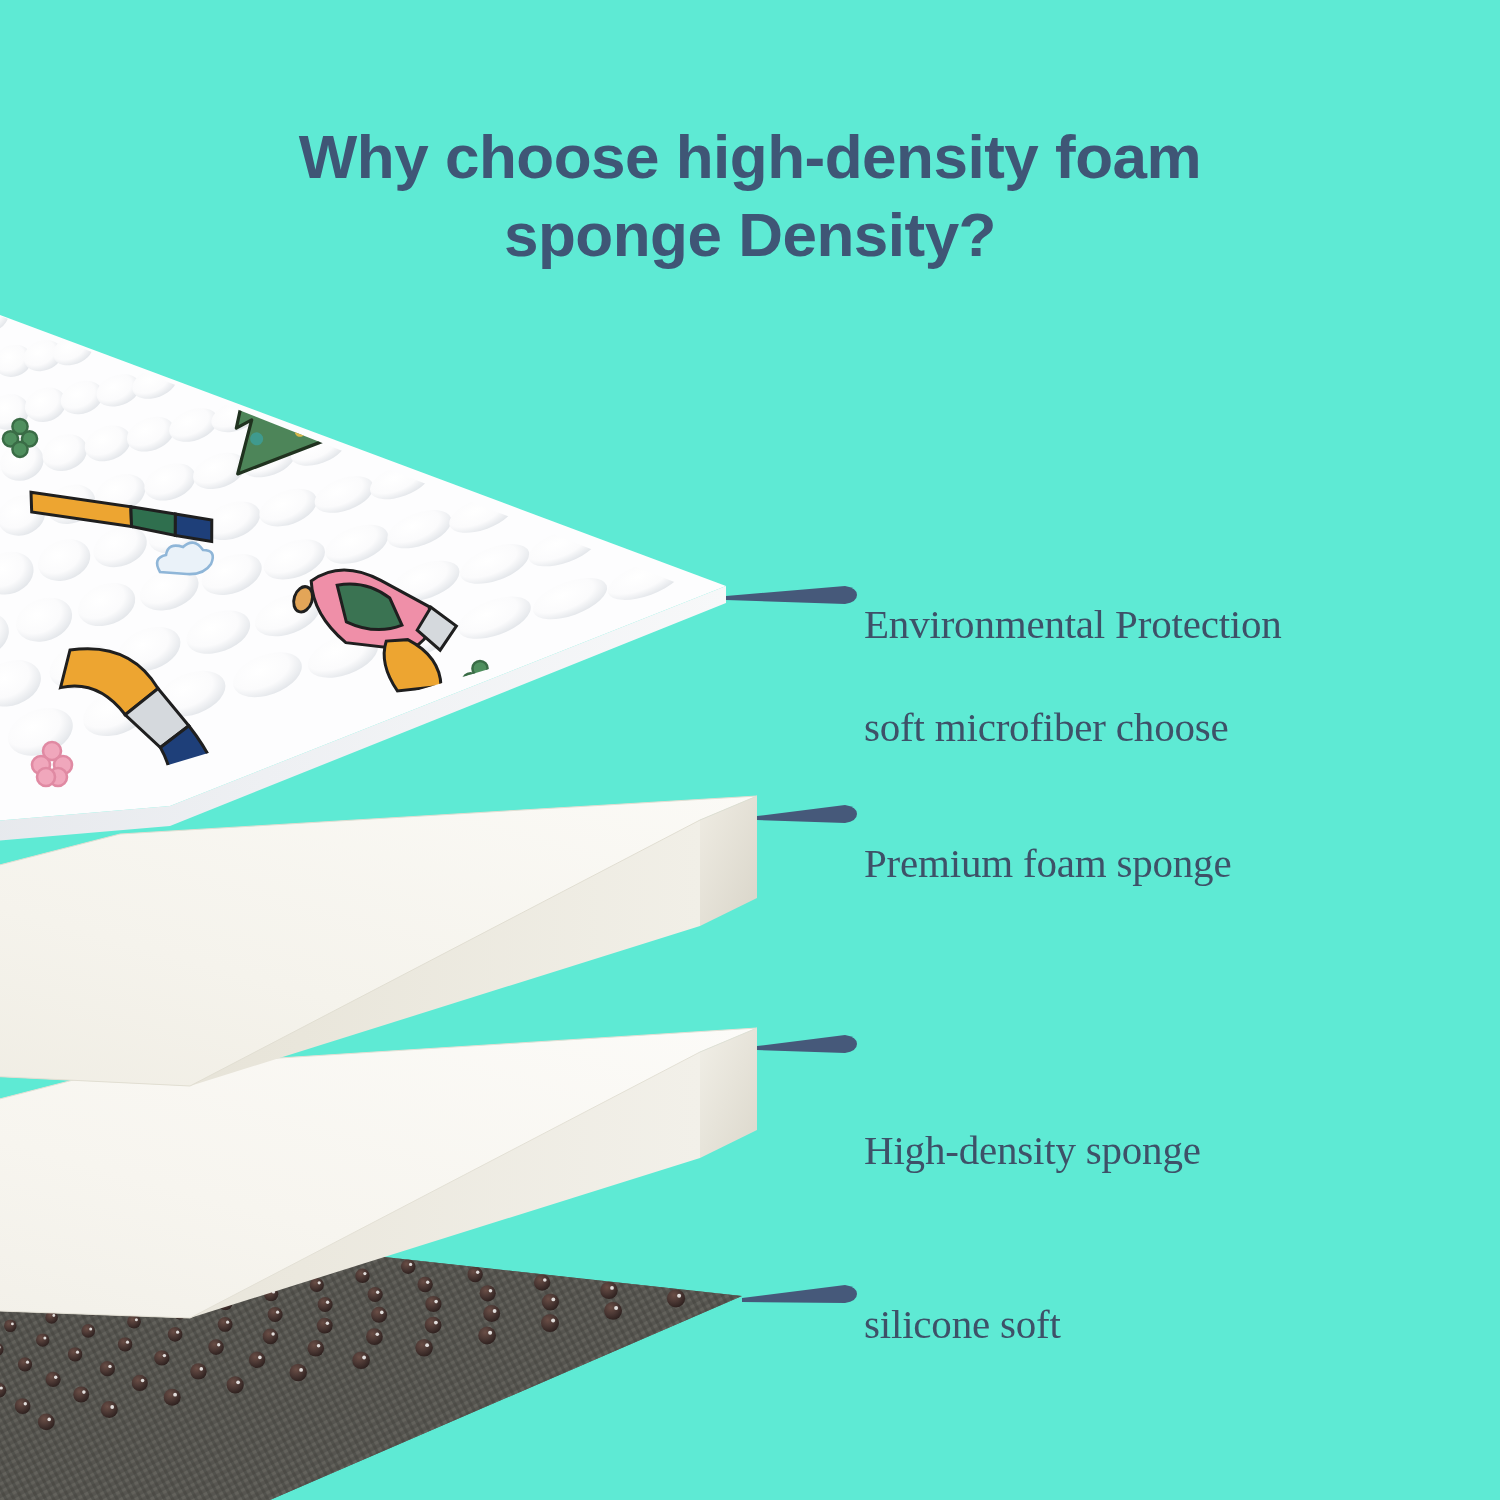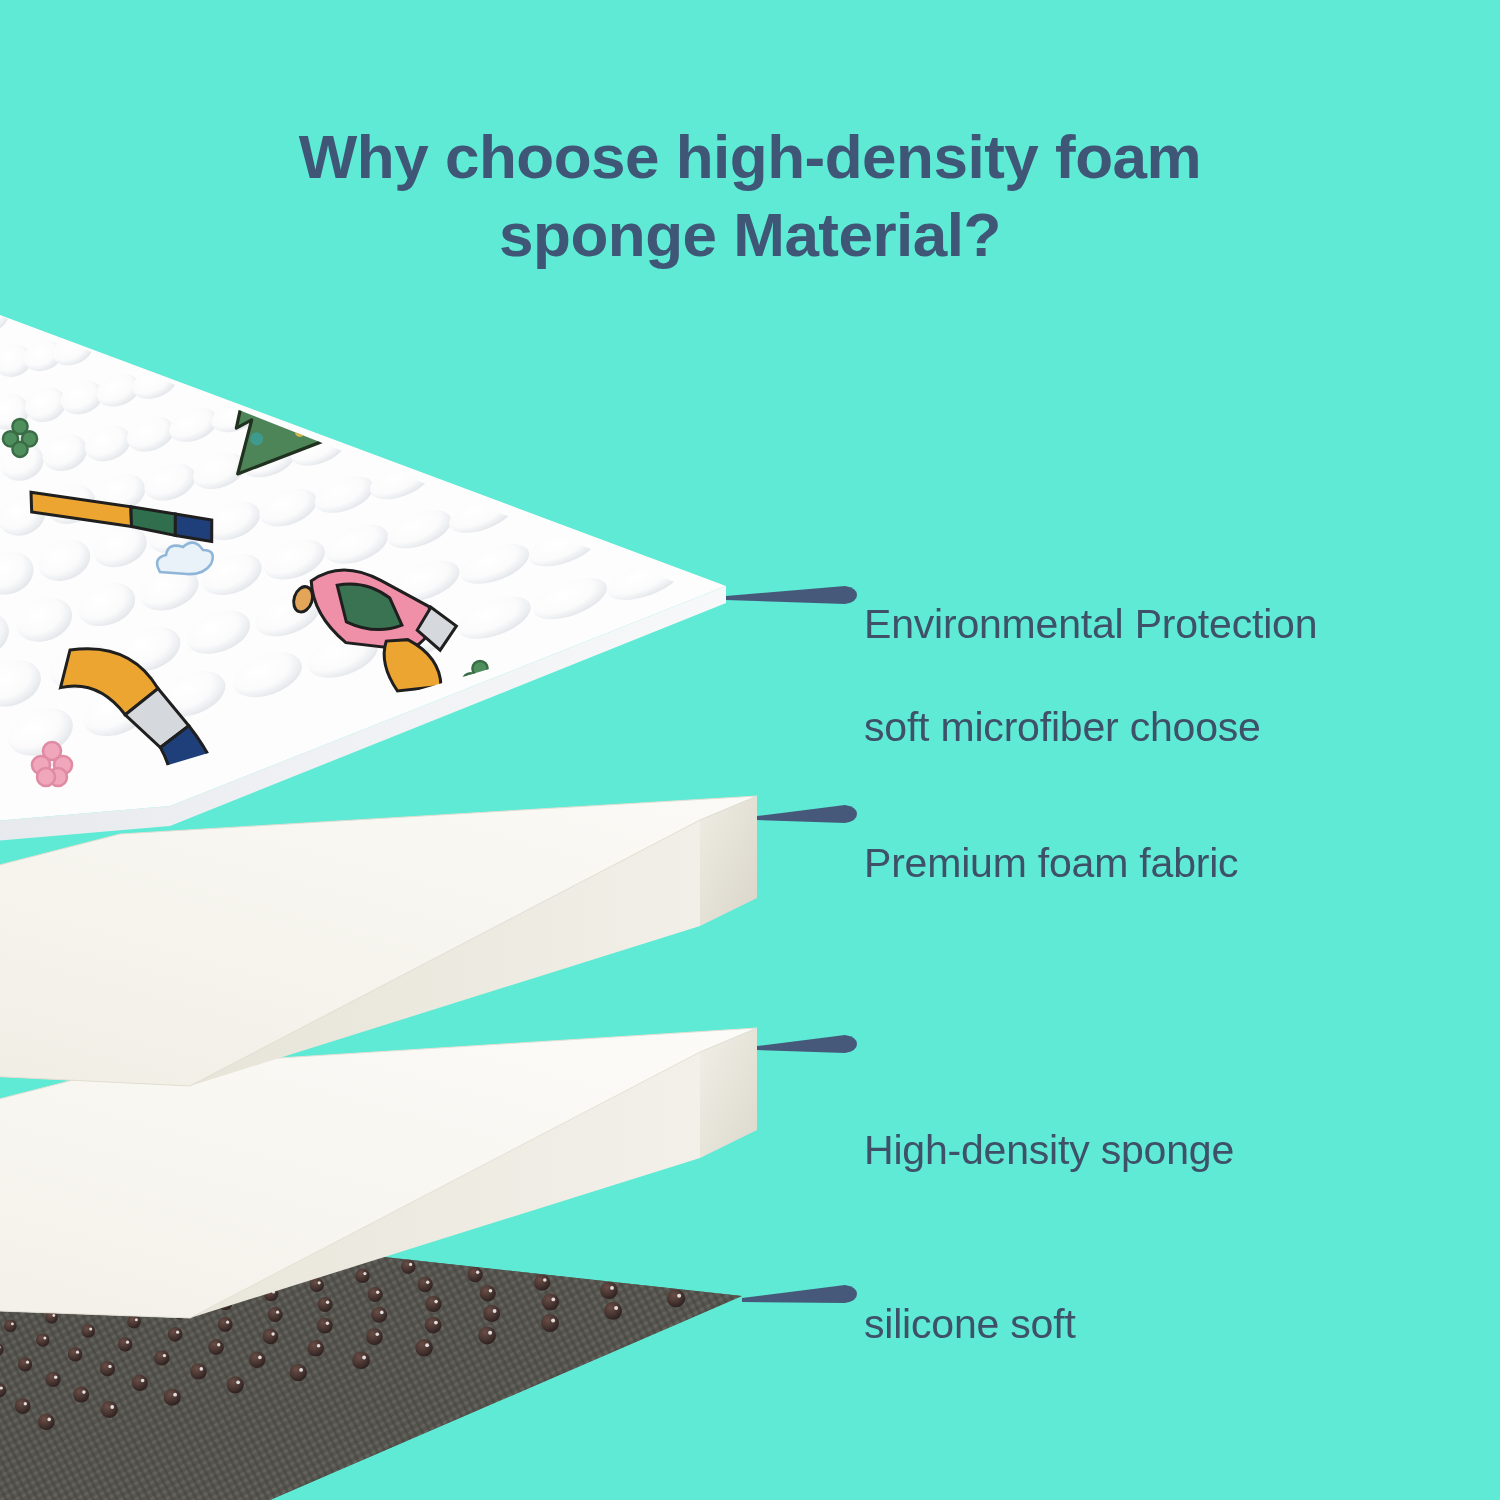--- a/index.html
+++ b/index.html
@@ -39,21 +39,21 @@
     top: 0;
     width: 1500px;
     height: 1500px;
   }
   #stack svg { display: block; }
 
   
   .callout {
     position: absolute;
     color: #3e5168;
-    font-family: Liberation Sans, sans-serif;
+    font-family: Liberation Serif, serif;
     font-size: 41px;
     line-height: 1.25;
     white-space: pre-line;
     letter-spacing: -0.2px;
   }
   .callout .cl { display: block; }
 
   #label-fabric   { left: 864px; top: 548px; }
   #label-premium  { left: 864px; top: 787px; }
   #label-density  { left: 864px; top: 1074px; }
@@ -61,21 +61,21 @@
 
   
 </style>
 </head>
 <body>
 
 <div id="page">
 
   <div id="title">
     <span class="tline">Why choose high-density foam</span>
-    <span class="tline">sponge Material?</span>
+    <span class="tline">sponge Density?</span>
   </div>
 
   <div id="stack">
     <svg width="1500" height="1500" viewBox="0 0 1500 1500" xmlns="http://www.w3.org/2000/svg">
       <defs>
 
         <radialGradient id="pillowG" cx="42%" cy="34%" r="68%">
           <stop offset="0%" stop-color="#ffffff"></stop>
           <stop offset="62%" stop-color="#fbfbfc"></stop>
           <stop offset="100%" stop-color="#e3e6ea"></stop>
@@ -651,21 +651,21 @@
       </g>
     </svg>
   </div>
 
   <div class="callout" id="label-fabric">
     <span class="cl">Environmental Protection</span>
     <span class="cl">soft microfiber choose</span>
   </div>
 
   <div class="callout" id="label-premium">
-    <span class="cl">Premium foam fabric</span>
+    <span class="cl">Premium foam sponge</span>
   </div>
 
   <div class="callout" id="label-density">
     <span class="cl">High-density sponge</span>
   </div>
 
   <div class="callout" id="label-silicone">
     <span class="cl">silicone soft</span>
   </div>
 

